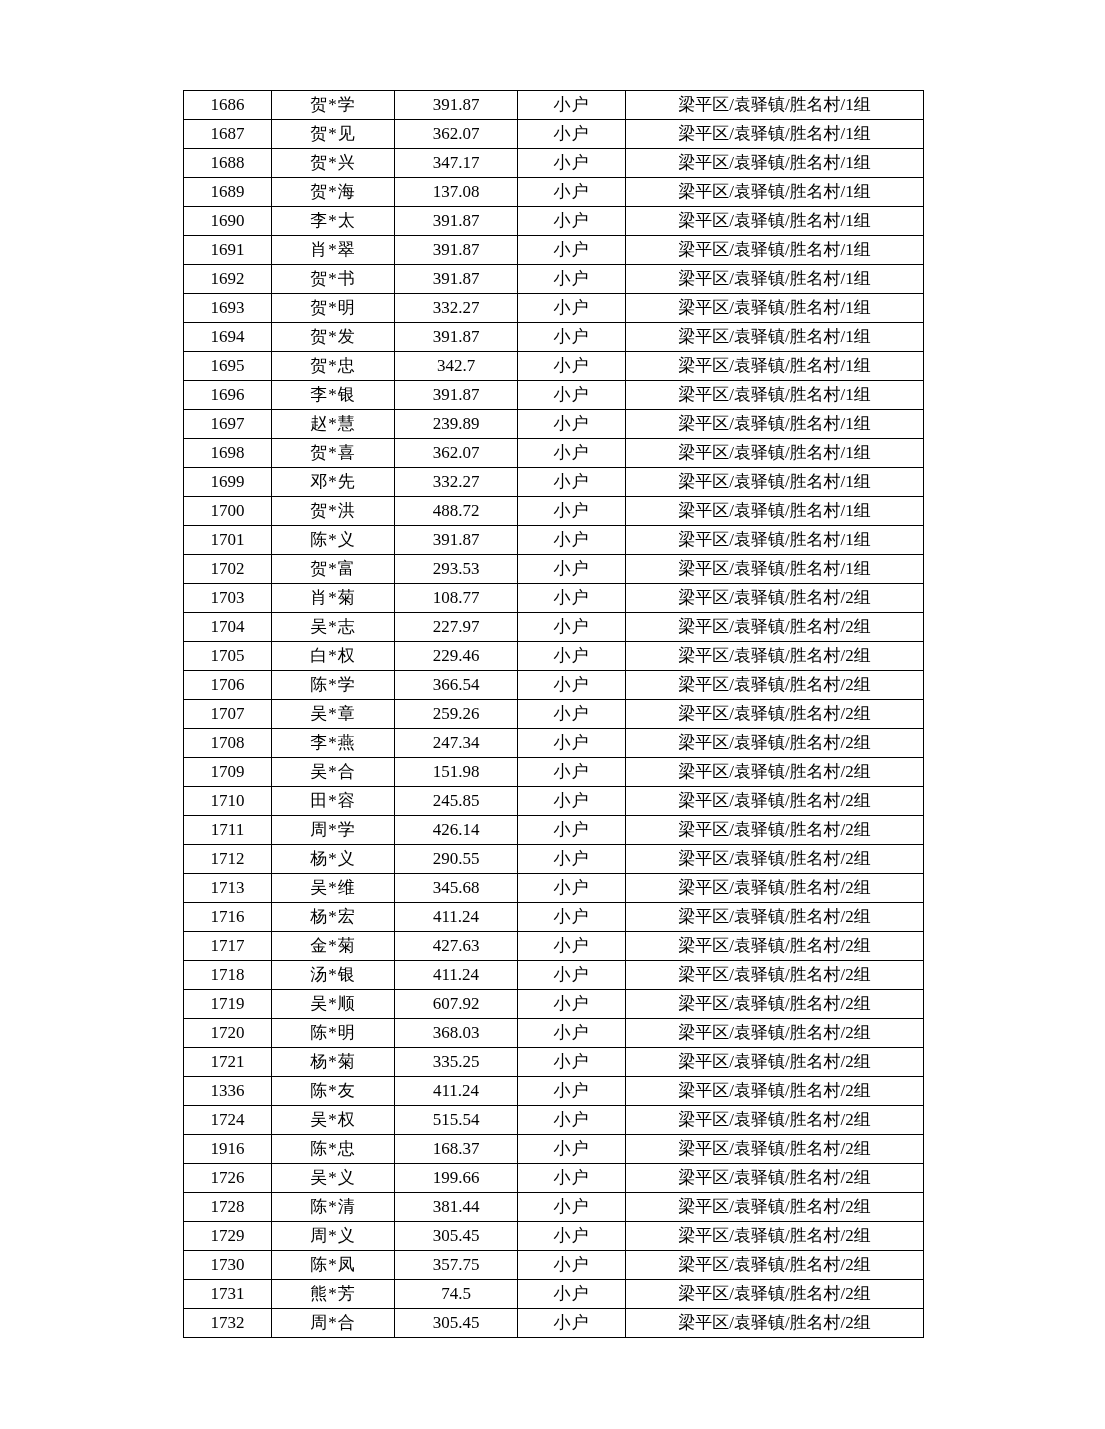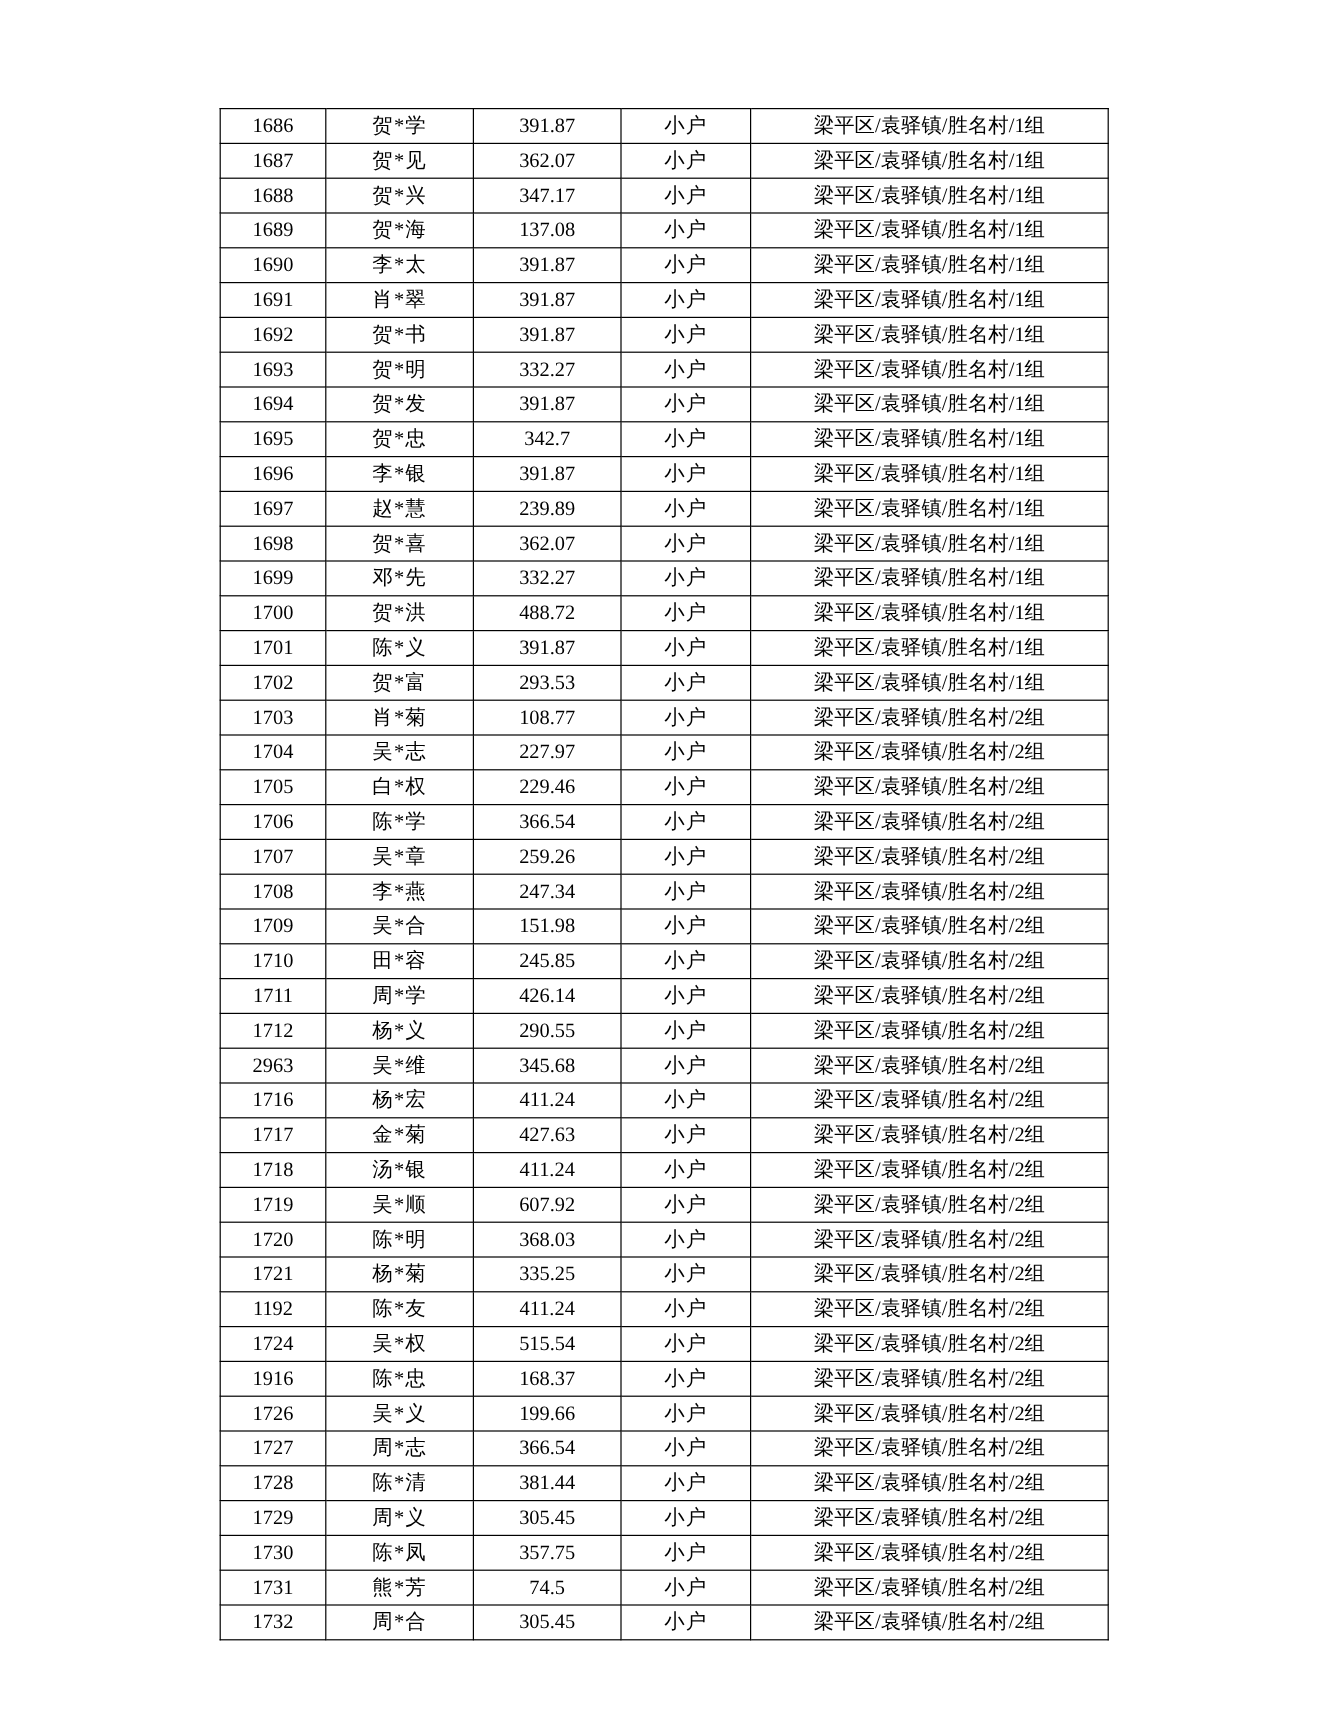--- a/index.html
+++ b/index.html
@@ -249,21 +249,21 @@
             <td class="cell-addr">梁平区/袁驿镇/胜名村/2组</td>
           </tr>
           <tr>
             <td class="cell-id">1712</td>
             <td class="cell-name">杨*义</td>
             <td class="cell-amt">290.55</td>
             <td class="cell-type">小户</td>
             <td class="cell-addr">梁平区/袁驿镇/胜名村/2组</td>
           </tr>
           <tr>
-            <td class="cell-id">2963</td>
+            <td class="cell-id">1713</td>
             <td class="cell-name">吴*维</td>
             <td class="cell-amt">345.68</td>
             <td class="cell-type">小户</td>
             <td class="cell-addr">梁平区/袁驿镇/胜名村/2组</td>
           </tr>
           <tr>
             <td class="cell-id">1716</td>
             <td class="cell-name">杨*宏</td>
             <td class="cell-amt">411.24</td>
             <td class="cell-type">小户</td>
@@ -298,21 +298,21 @@
             <td class="cell-addr">梁平区/袁驿镇/胜名村/2组</td>
           </tr>
           <tr>
             <td class="cell-id">1721</td>
             <td class="cell-name">杨*菊</td>
             <td class="cell-amt">335.25</td>
             <td class="cell-type">小户</td>
             <td class="cell-addr">梁平区/袁驿镇/胜名村/2组</td>
           </tr>
           <tr>
-            <td class="cell-id">1192</td>
+            <td class="cell-id">1336</td>
             <td class="cell-name">陈*友</td>
             <td class="cell-amt">411.24</td>
             <td class="cell-type">小户</td>
             <td class="cell-addr">梁平区/袁驿镇/胜名村/2组</td>
           </tr>
           <tr>
             <td class="cell-id">1724</td>
             <td class="cell-name">吴*权</td>
             <td class="cell-amt">515.54</td>
             <td class="cell-type">小户</td>
@@ -322,27 +322,20 @@
             <td class="cell-id">1916</td>
             <td class="cell-name">陈*忠</td>
             <td class="cell-amt">168.37</td>
             <td class="cell-type">小户</td>
             <td class="cell-addr">梁平区/袁驿镇/胜名村/2组</td>
           </tr>
           <tr>
             <td class="cell-id">1726</td>
             <td class="cell-name">吴*义</td>
             <td class="cell-amt">199.66</td>
-            <td class="cell-type">小户</td>
-            <td class="cell-addr">梁平区/袁驿镇/胜名村/2组</td>
-          </tr>
-          <tr>
-            <td class="cell-id">1727</td>
-            <td class="cell-name">周*志</td>
-            <td class="cell-amt">366.54</td>
             <td class="cell-type">小户</td>
             <td class="cell-addr">梁平区/袁驿镇/胜名村/2组</td>
           </tr>
           <tr>
             <td class="cell-id">1728</td>
             <td class="cell-name">陈*清</td>
             <td class="cell-amt">381.44</td>
             <td class="cell-type">小户</td>
             <td class="cell-addr">梁平区/袁驿镇/胜名村/2组</td>
           </tr>

